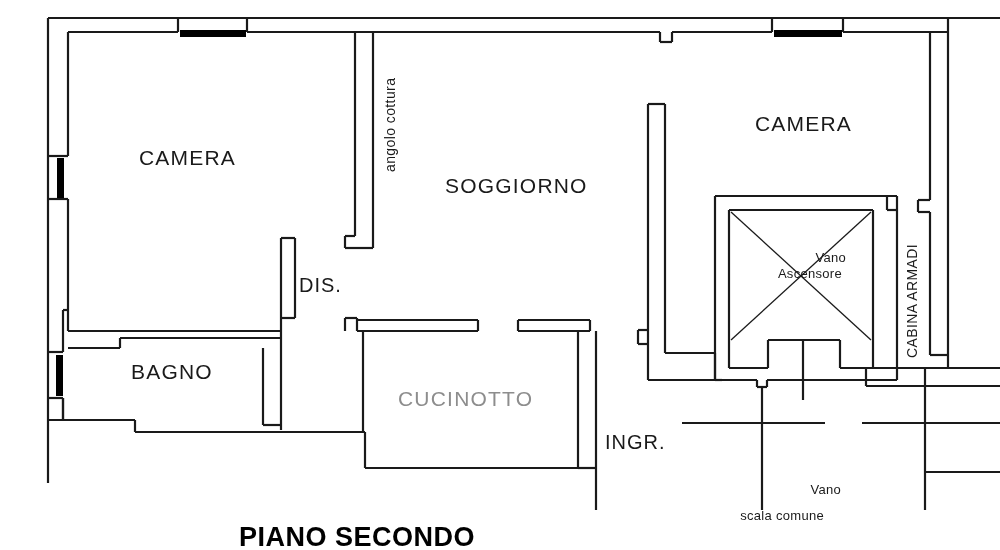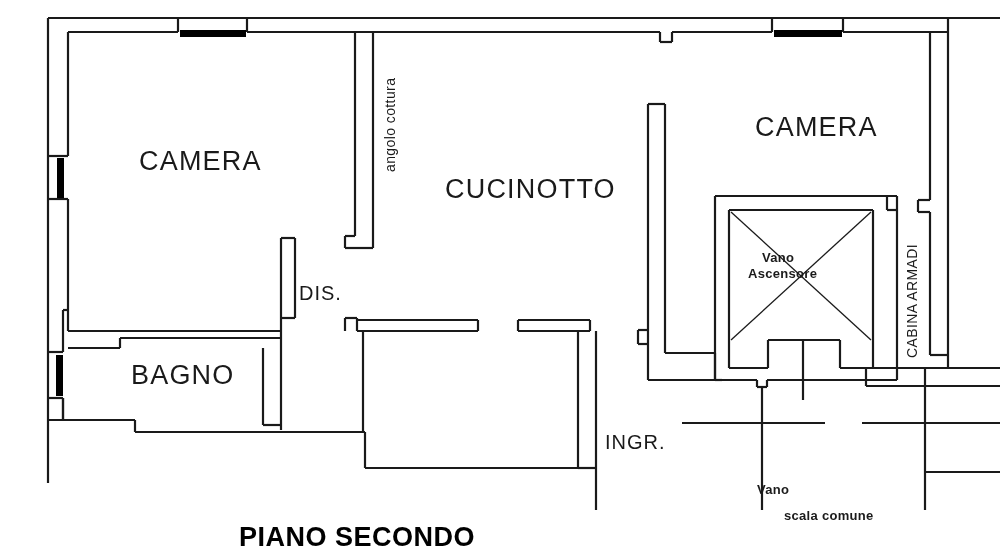--- a/index.html
+++ b/index.html
@@ -28,33 +28,32 @@
   }
   .room-label {
     position: absolute;
     font-family: "Liberation Sans", sans-serif;
     color: #1a1a1a;
     white-space: nowrap;
     letter-spacing: 0.5px;
     user-select: none;
   }
   .lbl-big {
-    font-size: 27px;
+    font-size: 21px;
     letter-spacing: 1.2px;
   }
   .lbl-mid {
     font-size: 20px;
     letter-spacing: 1.0px;
   }
   .lbl-small {
     font-size: 13px;
     letter-spacing: 0.3px;
-    text-align: left;
+    text-align: right;
     line-height: 1.25;
-    font-weight: bold;
   }
   .lbl-tiny {
     font-size: 14px;
     letter-spacing: 0.4px;
   }
   .lbl-gray {
     color: #8d8d8d;
   }
   .rot-vert-up {
     transform: rotate(-90deg);
@@ -235,38 +234,39 @@
       <path d="M 762 423 L 825 423"></path>
       <path d="M 862 423 L 925 423"></path>
       <path d="M 925 423 L 1000 423"></path>
       <path d="M 925 472 L 1000 472"></path>
     </g>
 
   </svg>
 
   <div class="room-label lbl-big" style="left:139px; top:146px;">CAMERA</div>
 
-  <div class="room-label lbl-big" style="left:445px; top:174px;">CUCINOTTO</div>
+  <div class="room-label lbl-big" style="left:445px; top:174px;">SOGGIORNO</div>
 
   <div class="room-label lbl-big" style="left:755px; top:112px;">CAMERA</div>
 
   <div class="room-label lbl-big" style="left:131px; top:360px;">BAGNO</div>
 
-
-  <div class="room-label lbl-mid" style="left:299px; top:274px;margin-top:8px;">DIS.</div>
+  <div class="room-label lbl-big lbl-gray" style="left:398px; top:387px;">CUCINOTTO</div>
+
+  <div class="room-label lbl-mid" style="left:299px; top:274px;">DIS.</div>
 
   <div class="room-label lbl-mid" style="left:605px; top:411px;margin-top:20px;">INGR.</div>
 
   <div class="room-label lbl-tiny rot-vert-up" style="left:382px; top:172px;">angolo  cottura</div>
 
   <div class="room-label lbl-tiny rot-vert-up" style="left:904px; top:358px;">CABINA ARMADI</div>
 
   <div class="room-label lbl-small" style="left:762px; top:250px; width:84px;">Vano</div>
 
   <div class="room-label lbl-small" style="left:748px; top:266px; width:94px;">Ascensore</div>
 
   <div class="room-label lbl-small" style="left:757px; top:482px; width:84px;">Vano</div>
 
-  <div class="room-label lbl-small" style="left:784px; top:508px; width:112px;">scala comune</div>
+  <div class="room-label lbl-small" style="left:712px; top:508px; width:112px;">scala comune</div>
 
   <div class="plan-title" style="left:239px; top:522px;">PIANO SECONDO</div>
 
 </div>
 
 </body></html>

